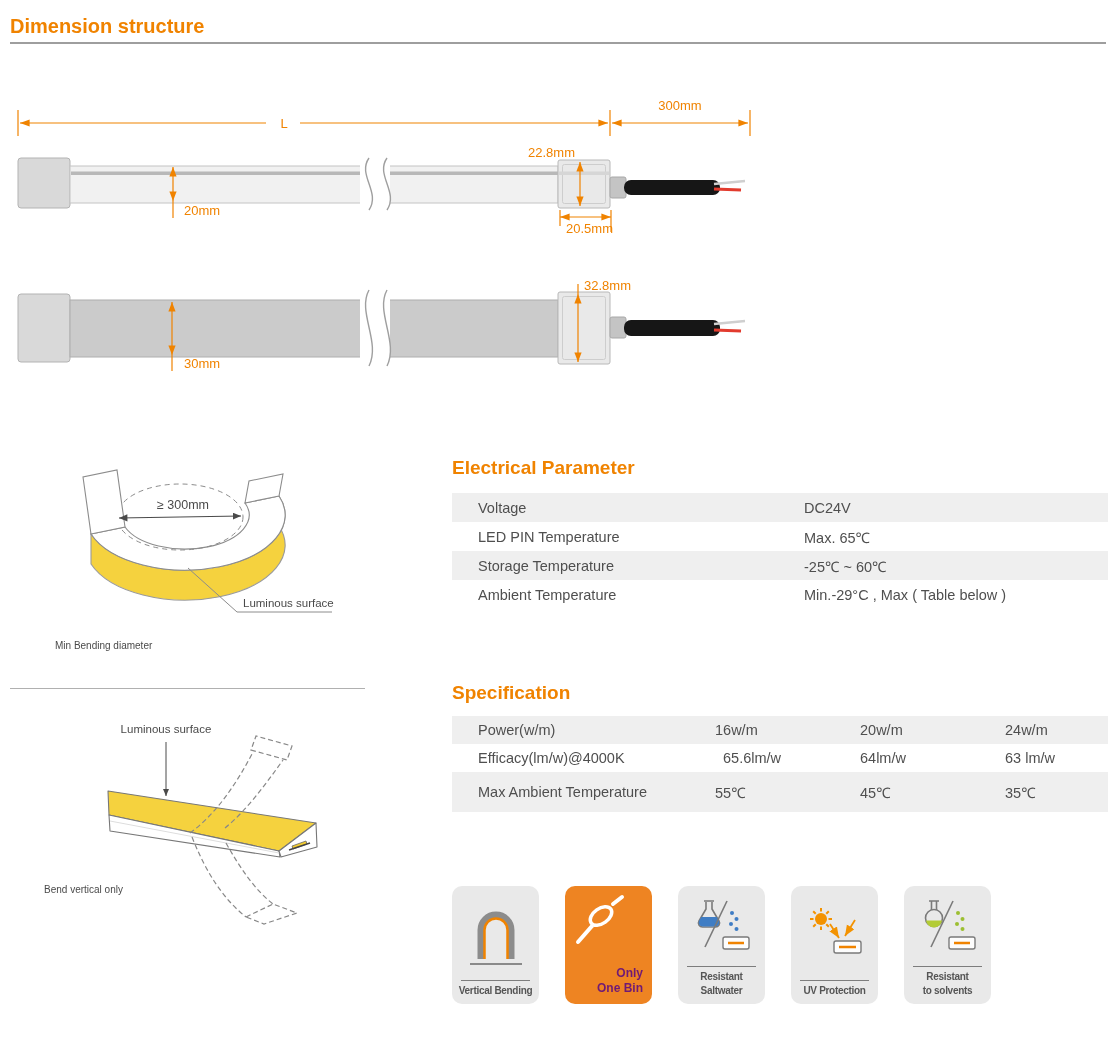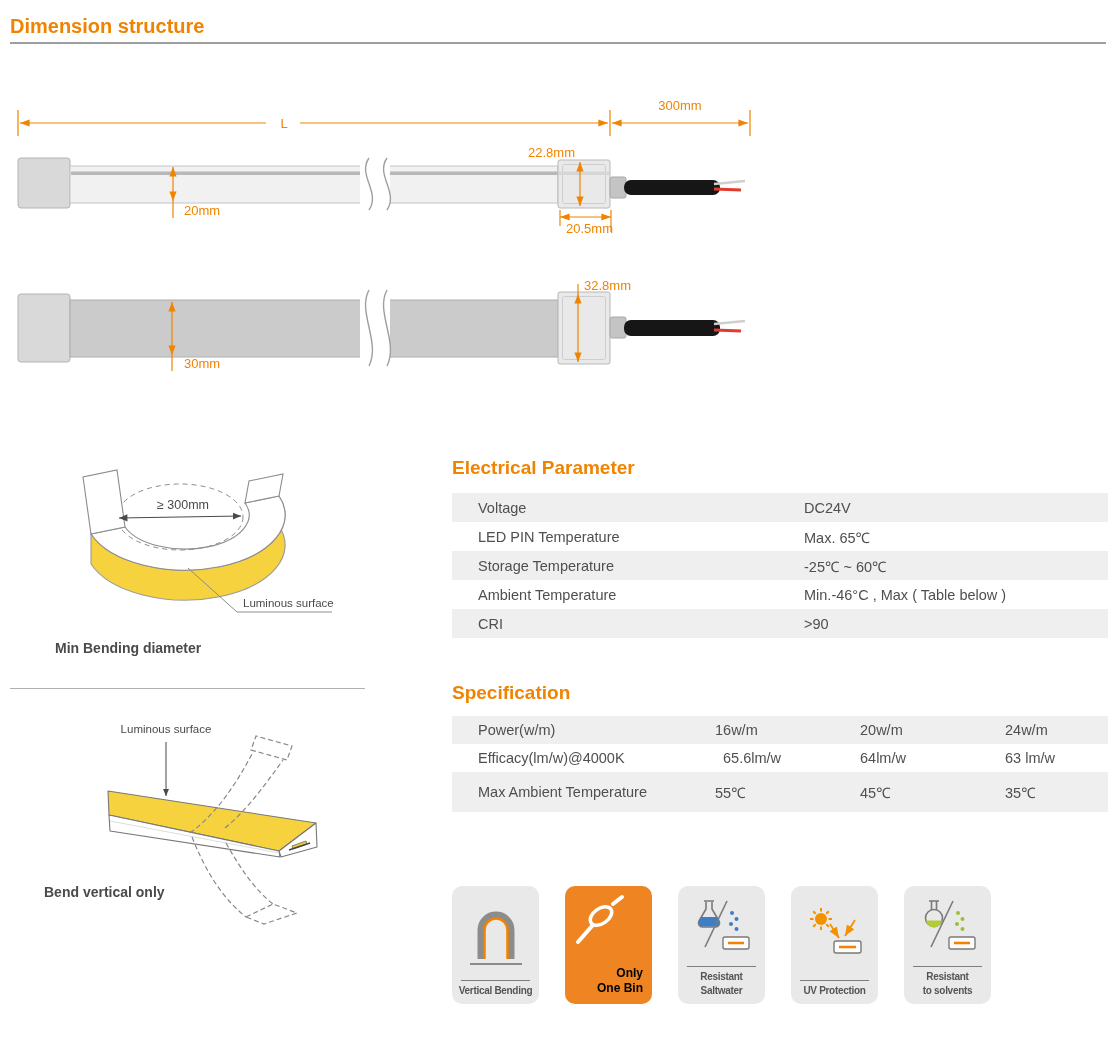--- a/index.html
+++ b/index.html
@@ -8,38 +8,38 @@
   }
   html,body{margin:0;padding:0;background:#fff;}
   .page{position:relative;width:1118px;height:1050px;background:#fff;overflow:hidden;
         font-family:"Liberation Sans",sans-serif;}
   .header-title{position:absolute;left:10px;top:7px;font-size:20px;font-weight:bold;color:var(--accent);margin-top:8px;}
   .header-rule{position:absolute;left:10px;top:42px;width:1096px;height:0;border-top:2px solid #9e9e9e;}
   svg text{font-family:"Liberation Sans",sans-serif;}
   .dim-t{font-size:13px;fill:var(--accent);}
   .dark-t{font-size:12.5px;fill:var(--ink);}
   .small-t{font-size:11.5px;fill:var(--ink);}
-  .caption{position:absolute;font-size:14px;color:var(--ink);font-weight:bold;}
+  .caption{position:absolute;font-size:10px;color:var(--ink);}
   .left-divider{position:absolute;left:10px;top:688px;width:355px;height:0;border-top:1px solid #b0b0b0;}
   .sec-title{position:absolute;left:452px;font-size:19px;font-weight:bold;color:var(--accent);}
   .spec-table{position:absolute;left:452px;width:656px;}
   .trow{position:relative;width:100%;}
   .trow.alt{background:var(--rowAlt);}
   .cell{position:absolute;top:50%;transform:translateY(-50%);font-size:14.5px;color:#4f4f4f;white-space:nowrap;}
   .note{position:absolute;left:452px;top:818px;width:660px;font-size:12.4px;color:#4f4f4f;white-space:nowrap;}
   .badges{position:absolute;left:452px;top:886px;display:flex;gap:26px;}
   .badge{width:87px;height:118px;border-radius:10px;background:var(--badgeBg);
          display:flex;flex-direction:column;overflow:hidden;}
   .b-icon{flex:1;display:flex;align-items:center;justify-content:center;}
   .b-rule{height:0;border-top:1.5px solid #7d7d7d;margin:0 9px;}
   .b-label{text-align:center;font-size:10px;font-weight:bold;color:#555;line-height:1.35;
            padding:3px 0 7px;letter-spacing:-0.3px;white-space:nowrap;}
   .badge.orange{background:var(--badgeOrange);position:relative;}
   .badge.orange .b-glyph{position:absolute;left:3px;top:3px;}
-  .b-label-o{position:absolute;right:9px;bottom:7px;text-align:right;color:#000000;
+  .b-label-o{position:absolute;right:9px;bottom:7px;text-align:right;color:#701a75;
              font-size:12px;font-weight:bold;line-height:1.3;}
 </style>
 </head>
 <body>
 
 <div class="page">
 
   <div class="header-title">Dimension structure</div>
   <div class="header-rule"></div>
 
@@ -170,25 +170,21 @@
     <div class="trow" style="height:29px;">
       <span class="cell" style="left:26px;">LED PIN Temperature</span>
       <span class="cell" style="left:352px;">Max. 65℃</span>
     </div>
     <div class="trow alt" style="height:29px;">
       <span class="cell" style="left:26px;">Storage Temperature</span>
       <span class="cell" style="left:352px;">-25℃ ~ 60℃</span>
     </div>
     <div class="trow" style="height:29px;">
       <span class="cell" style="left:26px;">Ambient Temperature</span>
-      <span class="cell" style="left:352px;">Min.-46°C , Max ( Table below )</span>
-    </div>
-    <div class="trow alt" style="height:29px;">
-      <span class="cell" style="left:26px;">CRI</span>
-      <span class="cell" style="left:352px;">&gt;90</span>
+      <span class="cell" style="left:352px;">Min.-29°C , Max ( Table below )</span>
     </div>
   </div>
 
   <div class="sec-title" style="top:682px;">Specification</div>
   <div class="spec-table" style="top:716px;text-align:center;">
     <div class="trow alt" style="height:28px;">
       <span class="cell" style="left:26px;">Power(w/m)</span>
       <span class="cell" style="left:263px;">16w/m</span>
       <span class="cell" style="left:408px;">20w/m</span>
       <span class="cell" style="left:553px;">24w/m</span>

